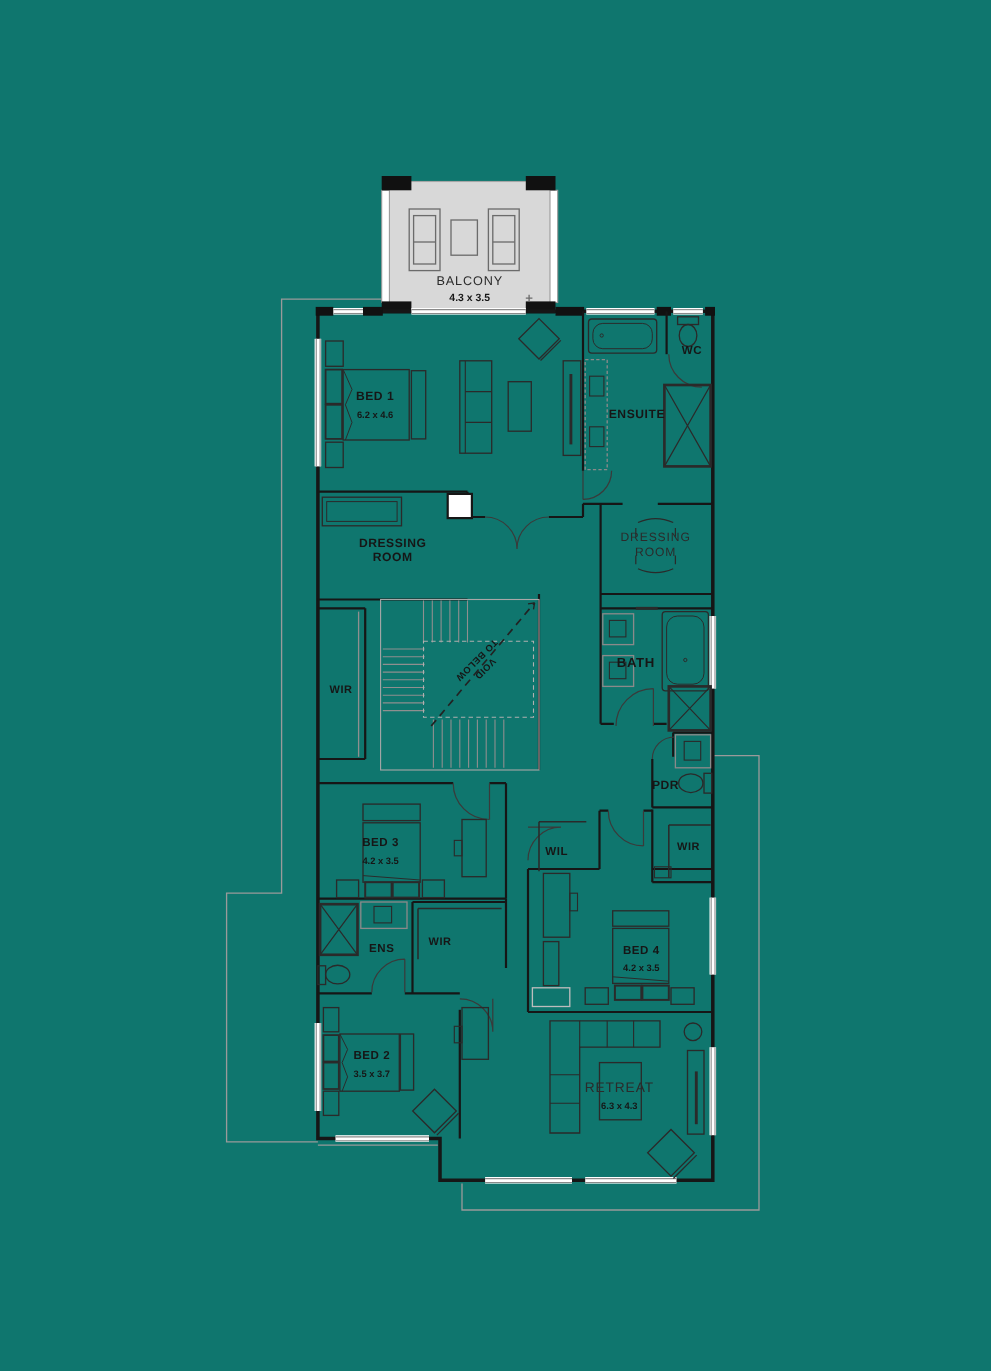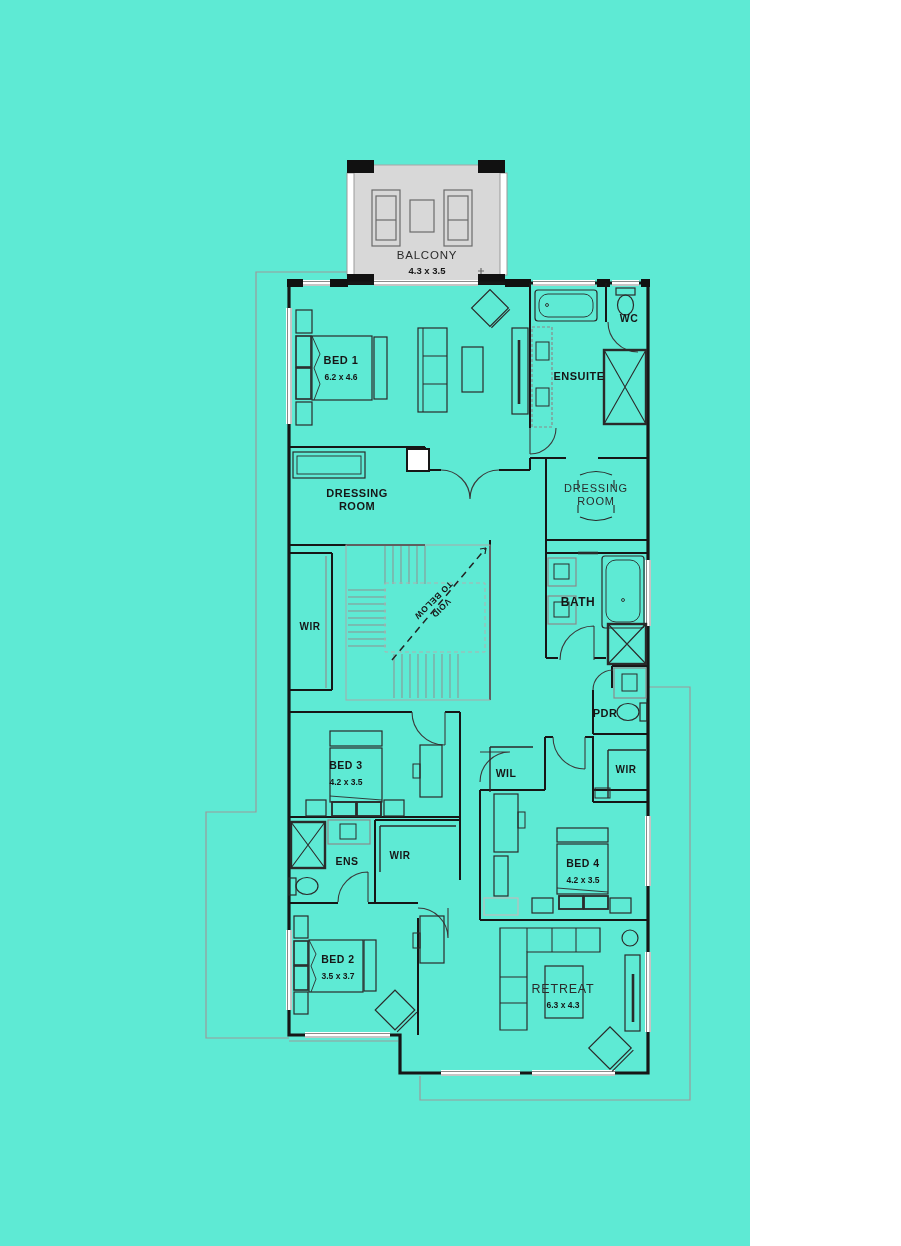--- a/index.html
+++ b/index.html
@@ -1,16 +1,16 @@
 <!DOCTYPE html>
 <html><head>
 <meta charset="utf-8">
 <style>
   html,body{margin:0;padding:0;background:#fff;}
-  .plan{position:relative;width:750px;height:1246px;background:#5eead4;overflow:hidden;
+  .plan{position:relative;width:901px;height:1246px;background:#0f766e;overflow:hidden;
         font-family:"Liberation Sans",sans-serif;}
   svg{position:absolute;left:0;top:0;}
   text{font-family:"Liberation Sans",sans-serif;fill:#161616;}
   .rn{font-weight:700;letter-spacing:.5px;}
   .rl{font-weight:400;letter-spacing:.8px;fill:#2b2b2b;}
   .dm{font-weight:700;}
 </style>
 </head>
 <body>
 

